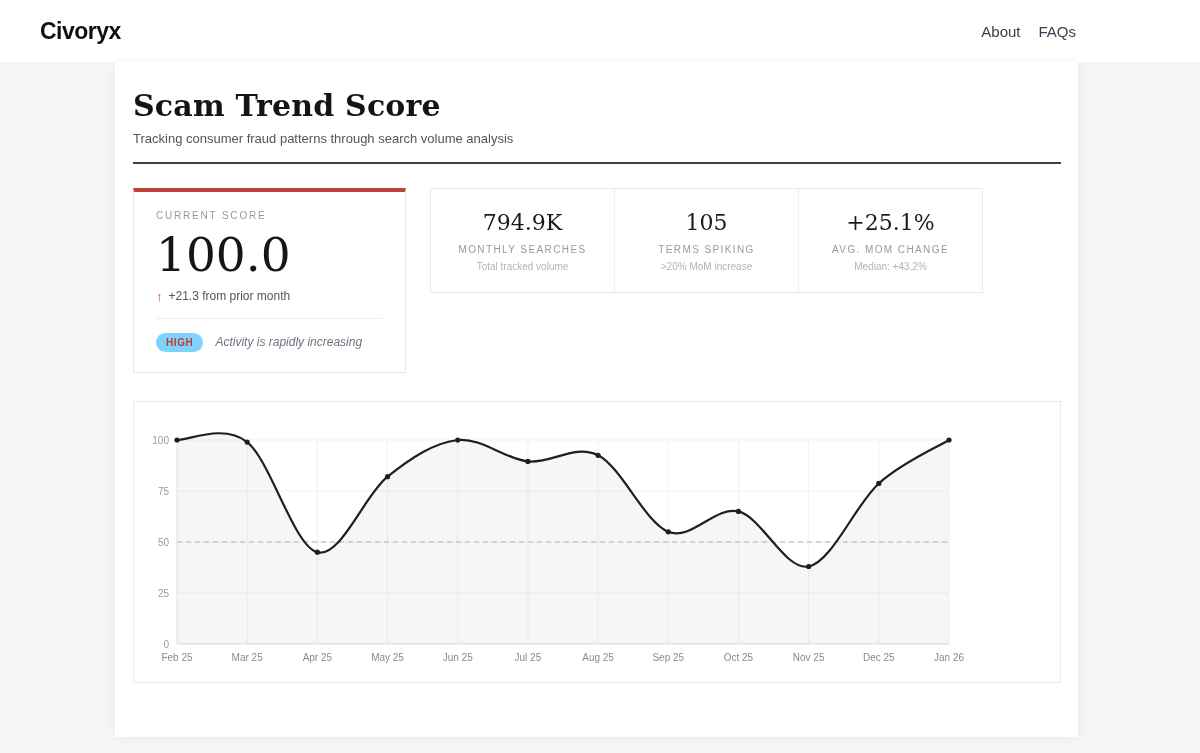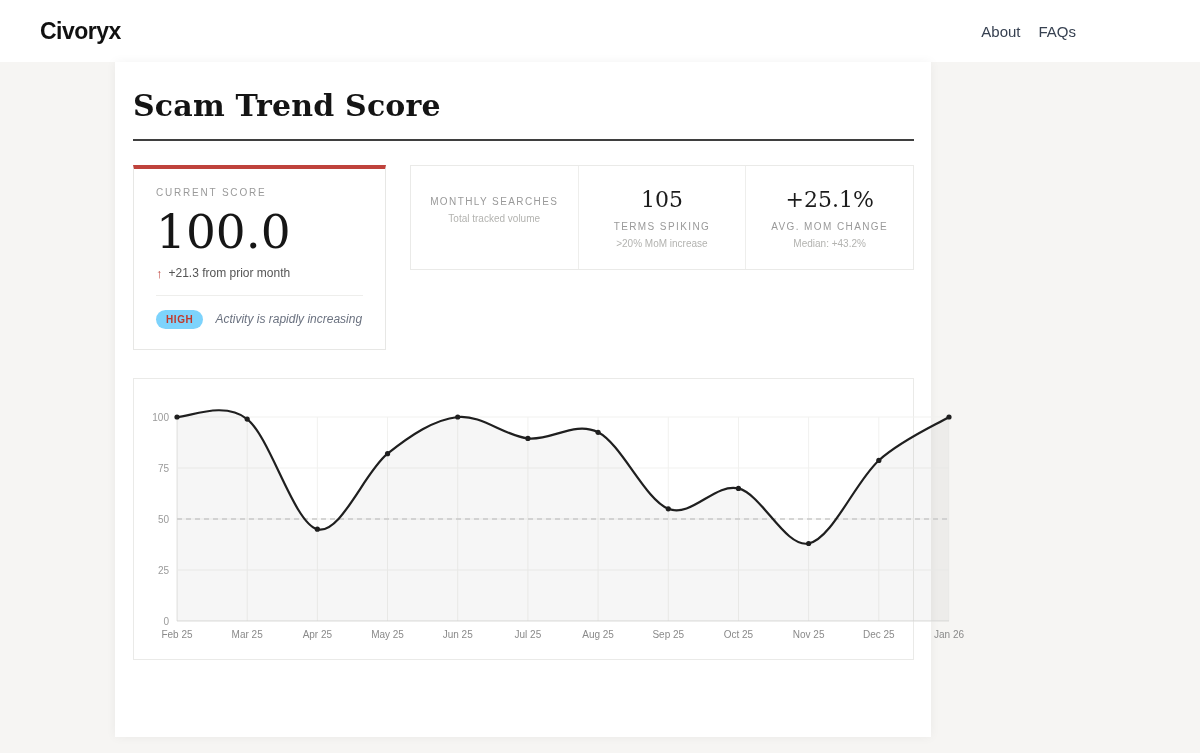--- a/index.html
+++ b/index.html
@@ -16,21 +16,21 @@
     height: 62px; background: #ffffff;
     display: flex; align-items: center; justify-content: space-between;
     padding: 0 124px 0 40px;
   }
   .logo { font-size: 23px; font-weight: 700; letter-spacing: -0.5px; color: #111; cursor: pointer; }
   .nav { display: flex; gap: 18px; }
   .nav a { font-size: 15px; color: #374151; text-decoration: none; cursor: pointer; }
 
   
   .container {
-    width: 816px; margin-left: 115px; background: #ffffff;
+    width: 963px; margin-left: 115px; background: #ffffff;
     box-shadow: 0 0 10px rgba(0,0,0,0.05);
     padding: 26px 17px 2px 18px;
     min-height: 675px;
   }
 
   .page-title { font-size: 30px; font-weight: 700; color: #141414; letter-spacing: 0.2px; }
   .page-sub { margin-top: 8px; font-size: 13px; color: #555; }
 
   .meta-row { margin-top: 15px; display: flex; align-items: center; gap: 14px; }
   .updated { font-size: 10px; letter-spacing: 1.5px; color: #a8a8a8; }
@@ -94,20 +94,21 @@
   <div class="logo">Civoryx</div>
   <nav class="nav">
     <a>About</a>
     <a>FAQs</a>
   </nav>
 </header>
 
 <main class="container">
 
   <h1 class="page-title serif">Scam Trend Score</h1>
+  <p class="page-sub">Tracking consumer fraud patterns through search volume analysis</p>
 
 
   <hr class="title-rule">
 
   <div class="cards-row">
 
     <section class="score-card">
       <div class="score-label">CURRENT SCORE</div>
       <div class="score-value serif">100.0</div>
       <div class="score-delta">
@@ -116,20 +117,21 @@
       </div>
       <hr class="score-divider">
       <div class="level-row">
         <span class="level-badge">HIGH</span>
         <span class="level-text">Activity is rapidly increasing</span>
       </div>
     </section>
 
     <section class="stats-card">
       <div class="stat">
+        <div class="stat-value serif">794.9K</div>
         <div class="stat-label">MONTHLY SEARCHES</div>
         <div class="stat-sub">Total tracked volume</div>
       </div>
       <div class="stat">
         <div class="stat-value serif">105</div>
         <div class="stat-label">TERMS SPIKING</div>
         <div class="stat-sub">&gt;20% MoM increase</div>
       </div>
       <div class="stat">
         <div class="stat-value serif">+25.1%</div>

